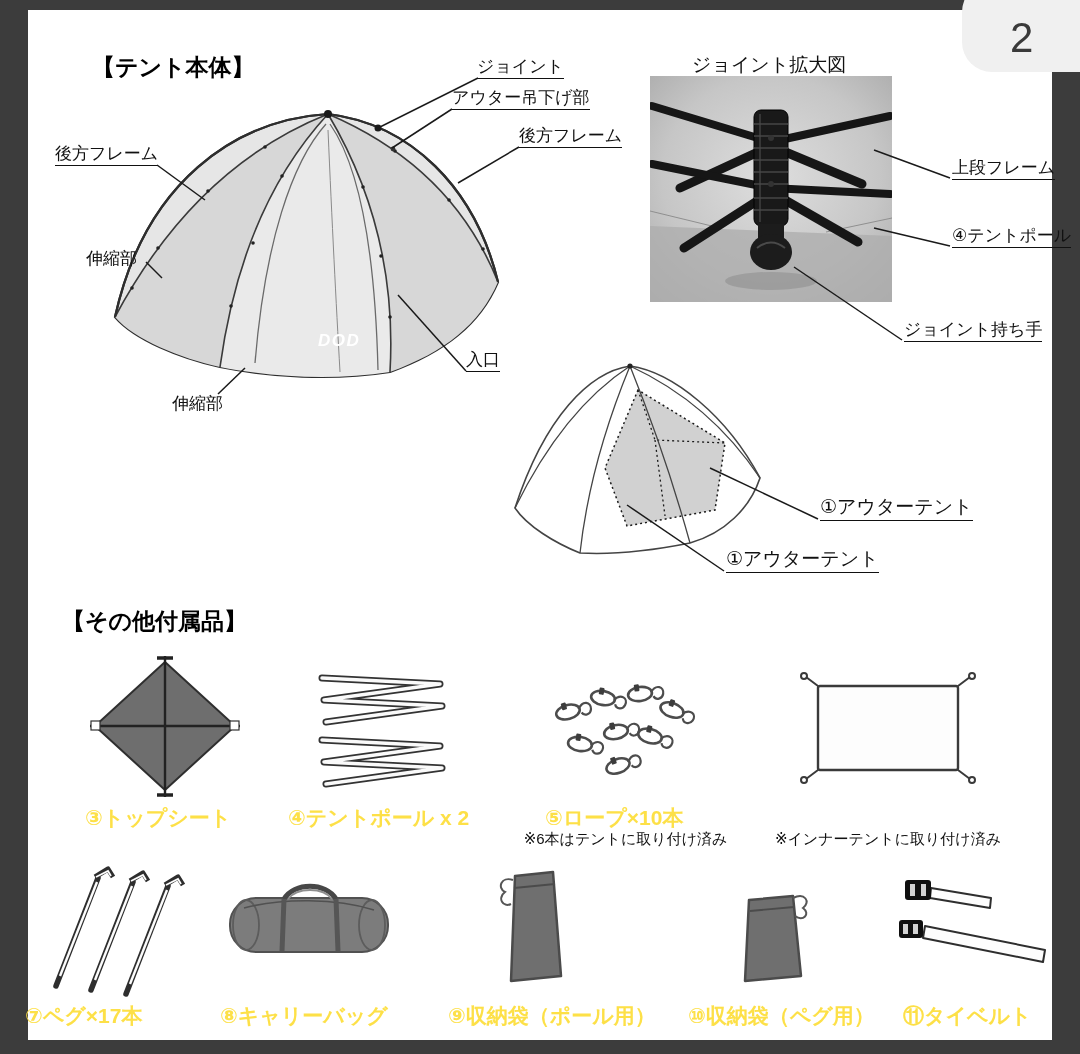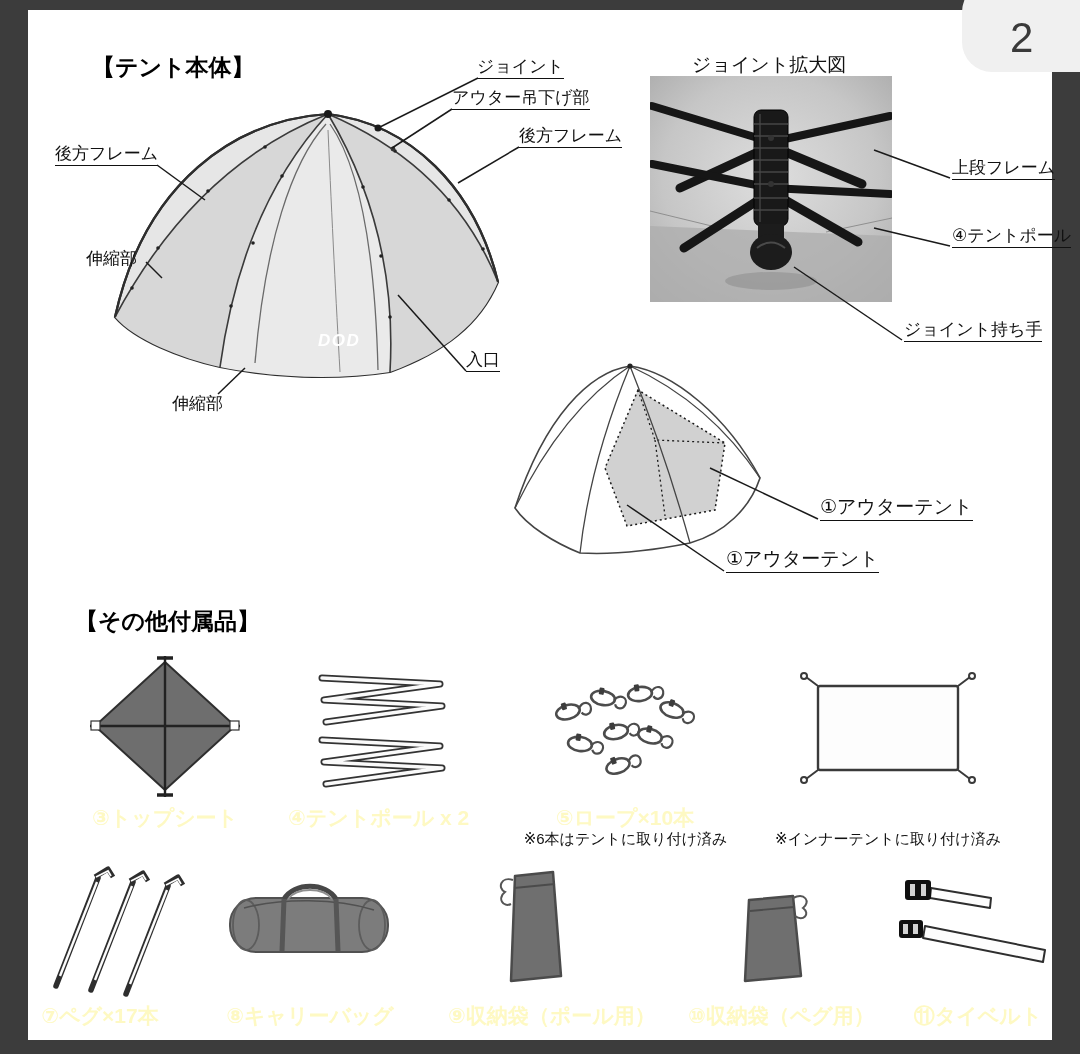--- a/index.html
+++ b/index.html
@@ -8,37 +8,37 @@
   .sheet{position:absolute;left:28px;top:10px;width:1024px;height:1030px;background:#ffffff;}
   .badge{position:absolute;left:962px;top:-18px;width:150px;height:90px;background:#f0f0f0;
          border-radius:30px;display:flex;align-items:center;justify-content:flex-start;
          padding-left:48px;box-sizing:border-box;font-size:42px;color:#3a3a3a;}
   .badge span{margin-top:22px;}
   .sec-title{position:absolute;font-size:23px;font-weight:bold;color:#000;white-space:nowrap;}
   .lbl{position:absolute;font-size:17px;color:#111;white-space:nowrap;line-height:1.2;}
   .lbl.u{border-bottom:1.5px solid #111;padding-bottom:1px;}
   .lbl.big{font-size:19px;}
   .joint-title{position:absolute;font-size:19px;color:#111;white-space:nowrap;}
-  .acc-label{position:absolute;font-size:21px;font-weight:600;color:#fef9c3;text-align:center;white-space:nowrap;}
+  .acc-label{position:absolute;font-size:21px;font-weight:600;color:#fde047;white-space:nowrap;}
   .acc-note{position:absolute;font-size:15px;color:#111;text-align:center;white-space:nowrap;}
   svg{position:absolute;display:block;}
   .overlay{pointer-events:none;}
 </style>
 </head>
 <body>
 
 <div class="root">
   <div class="sheet"></div>
 
   <div class="badge">
     <span>2</span>
   </div>
 
   <div class="sec-title" style="left:55px;top:52px;margin-left:37px;">【テント本体】</div>
-  <div class="sec-title" style="left:62px;top:606px;margin-left:13px;">【その他付属品】</div>
+  <div class="sec-title" style="left:62px;top:606px;">【その他付属品】</div>
   <div class="joint-title" style="left:692px;top:52px;">ジョイント拡大図</div>
 
   <svg style="left:60px;top:72px;" width="470" height="360" viewBox="0 0 470 360">
     <path d="M55,245 C85,110 175,48 268,42 C350,52 415,115 438,210 C420,252 385,280 330,300 C272,309 210,305 160,295 C120,286 75,268 55,245 Z" fill="#e6e6e6" stroke="#2e2e2e" stroke-width="2.2"></path>
     <path d="M268,42 Q135,95 55,245 C75,268 120,286 160,295 Q182,135 268,42 Z" fill="#d7d7d7"></path>
     <path d="M268,42 Q338,160 330,300 C385,280 420,252 438,210 Q392,95 268,42 Z" fill="#d7d7d7"></path>
     <path d="M268,42 Q182,135 160,295 C210,305 272,309 330,300 Q338,160 268,42 Z" fill="#eaeaea"></path>
     <path d="M268,42 Q135,95 55,245" fill="none" stroke="#3a3a3a" stroke-width="1.6"></path>
     <path d="M268,42 Q182,135 160,295" fill="none" stroke="#3a3a3a" stroke-width="1.6"></path>
     <path d="M268,42 Q338,160 330,300" fill="none" stroke="#3a3a3a" stroke-width="1.6"></path>

